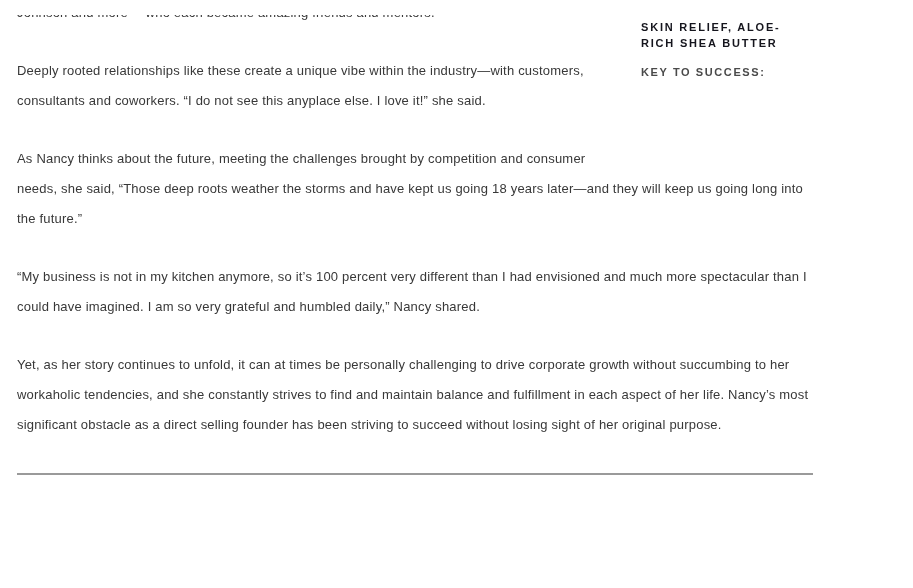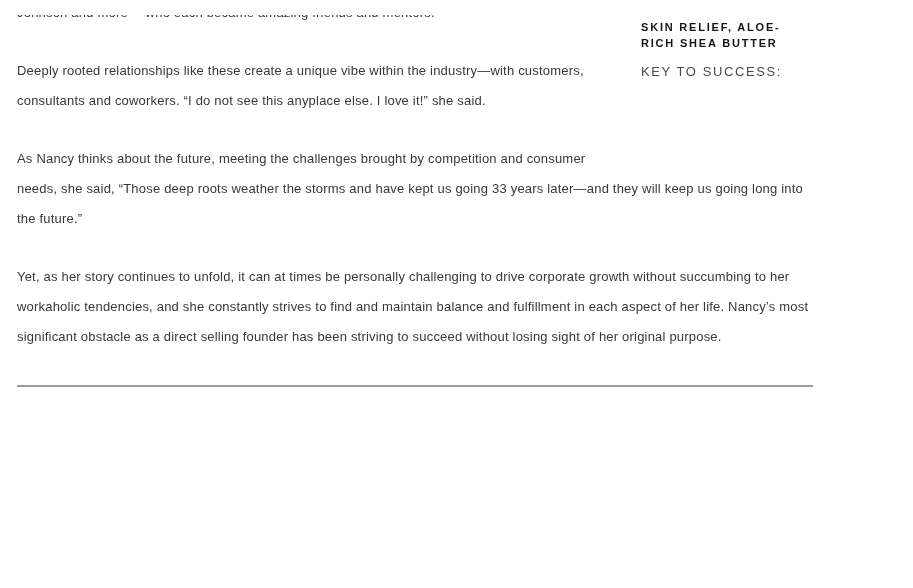--- a/index.html
+++ b/index.html
@@ -39,25 +39,25 @@
   }
   .pull-sidebar {
     float: right;
     width: 172px;
     margin: 4px 0 60px 48px;
   }
   .sidebar-section {
     margin-bottom: 12px;
   }
   .sidebar-label {
-    font-size: 13px;
+    font-size: 11px;
     line-height: 16.5px;
     letter-spacing: 1.6px;
     color: #4a4a4a;
-    font-weight: 400;
+    font-weight: 700;
   }
   .sidebar-value {
     font-size: 11px;
     line-height: 16.5px;
     letter-spacing: 1.8px;
     color: #15151d;
     font-weight: 700;
   }
   .section-divider {
     clear: both;
@@ -77,18 +77,19 @@
         <div class="sidebar-label">FAVORITE PRODUCT:</div>
         <div class="sidebar-value">SKIN RELIEF, ALOE-RICH SHEA BUTTER</div>
       </div>
       <div class="sidebar-section">
         <div class="sidebar-label">KEY TO SUCCESS:</div>
       </div>
     </aside>
 
     <p class="body-paragraph cut-top">Johnson and more”—who each became amazing friends and mentors.</p>
     <p class="body-paragraph">Deeply rooted relationships like these create a unique vibe within the industry—with customers, consultants and coworkers. “I do not see this anyplace else. I love it!” she said.</p>
-    <p class="body-paragraph">As Nancy thinks about the future, meeting the challenges brought by competition and consumer needs, she said, “Those deep roots weather the storms and have kept us going 33 years later—and they will keep us going long into the future.”</p>
+    <p class="body-paragraph">As Nancy thinks about the future, meeting the challenges brought by competition and consumer needs, she said, “Those deep roots weather the storms and have kept us going 18 years later—and they will keep us going long into the future.”</p>
+    <p class="body-paragraph">“My business is not in my kitchen anymore, so it’s 100 percent very different than I had envisioned and much more spectacular than I could have imagined. I am so very grateful and humbled daily,” Nancy shared.</p>
     <p class="body-paragraph">Yet, as her story continues to unfold, it can at times be personally challenging to drive corporate growth without succumbing to her workaholic tendencies, and she constantly strives to find and maintain balance and fulfillment in each aspect of her life. Nancy’s most significant obstacle as a direct selling founder has been striving to succeed without losing sight of her original purpose.</p>
 
     <hr class="section-divider">
   </article>
 </div>
 
 </body></html>

